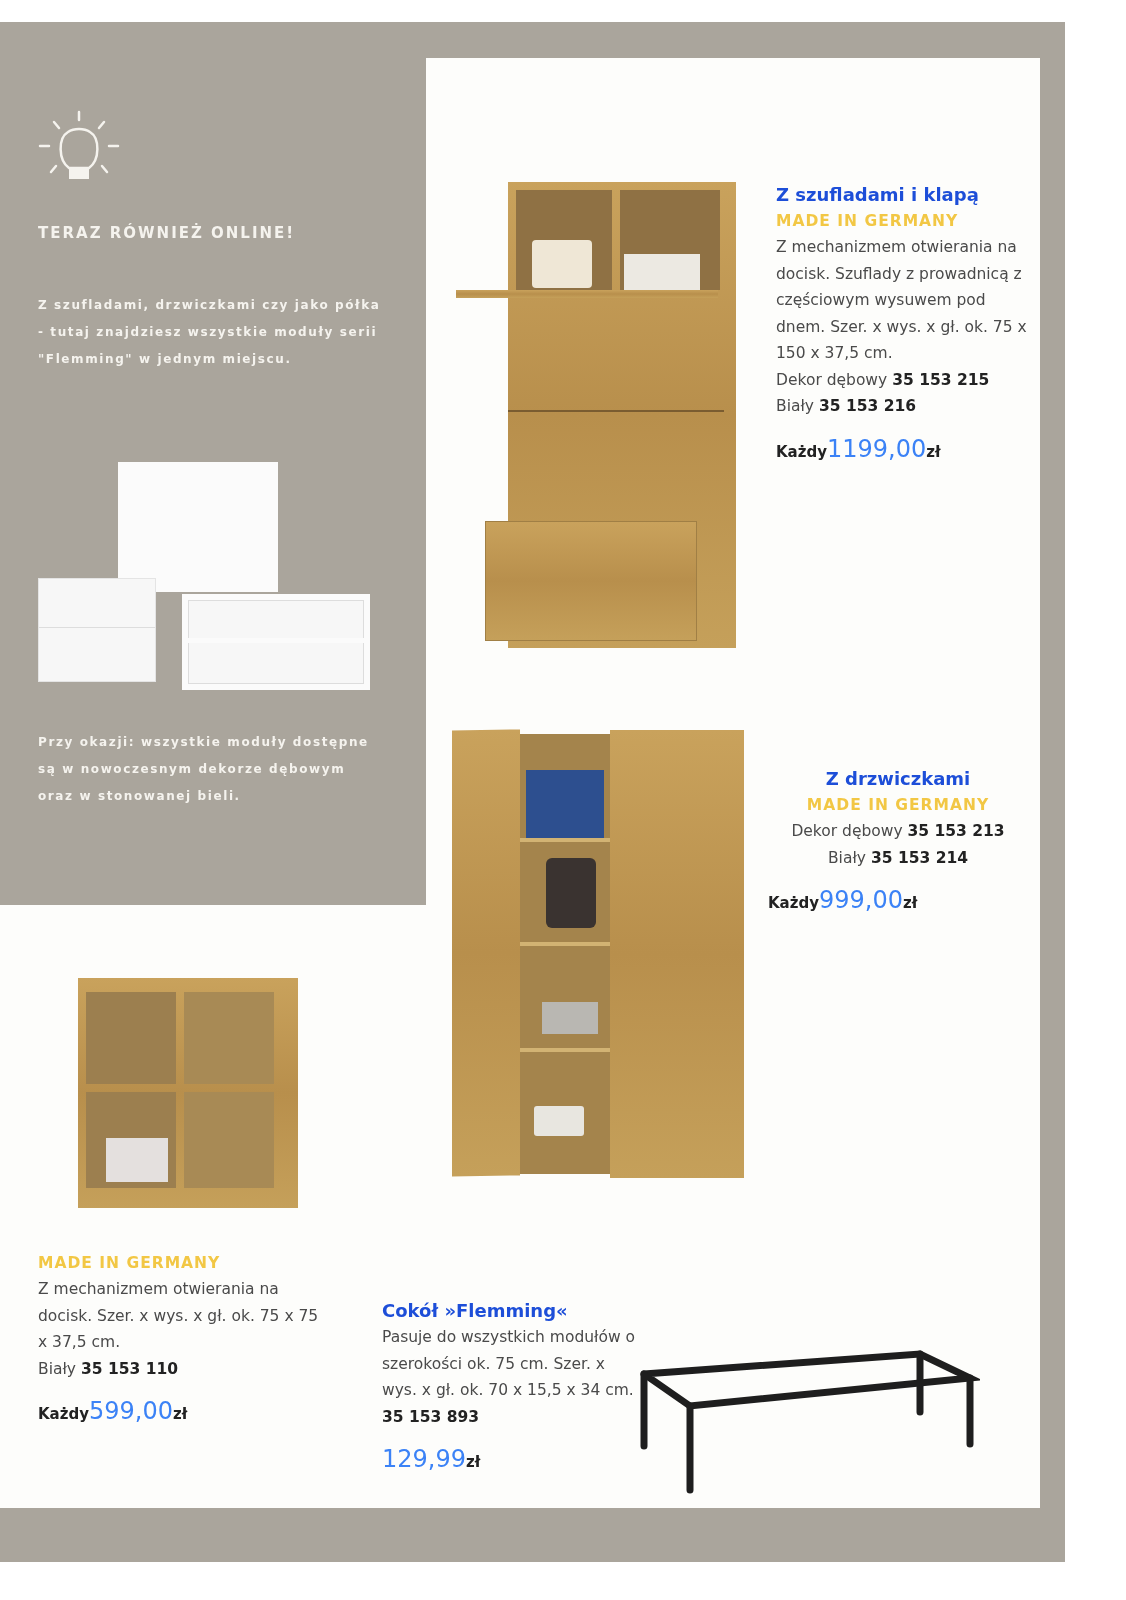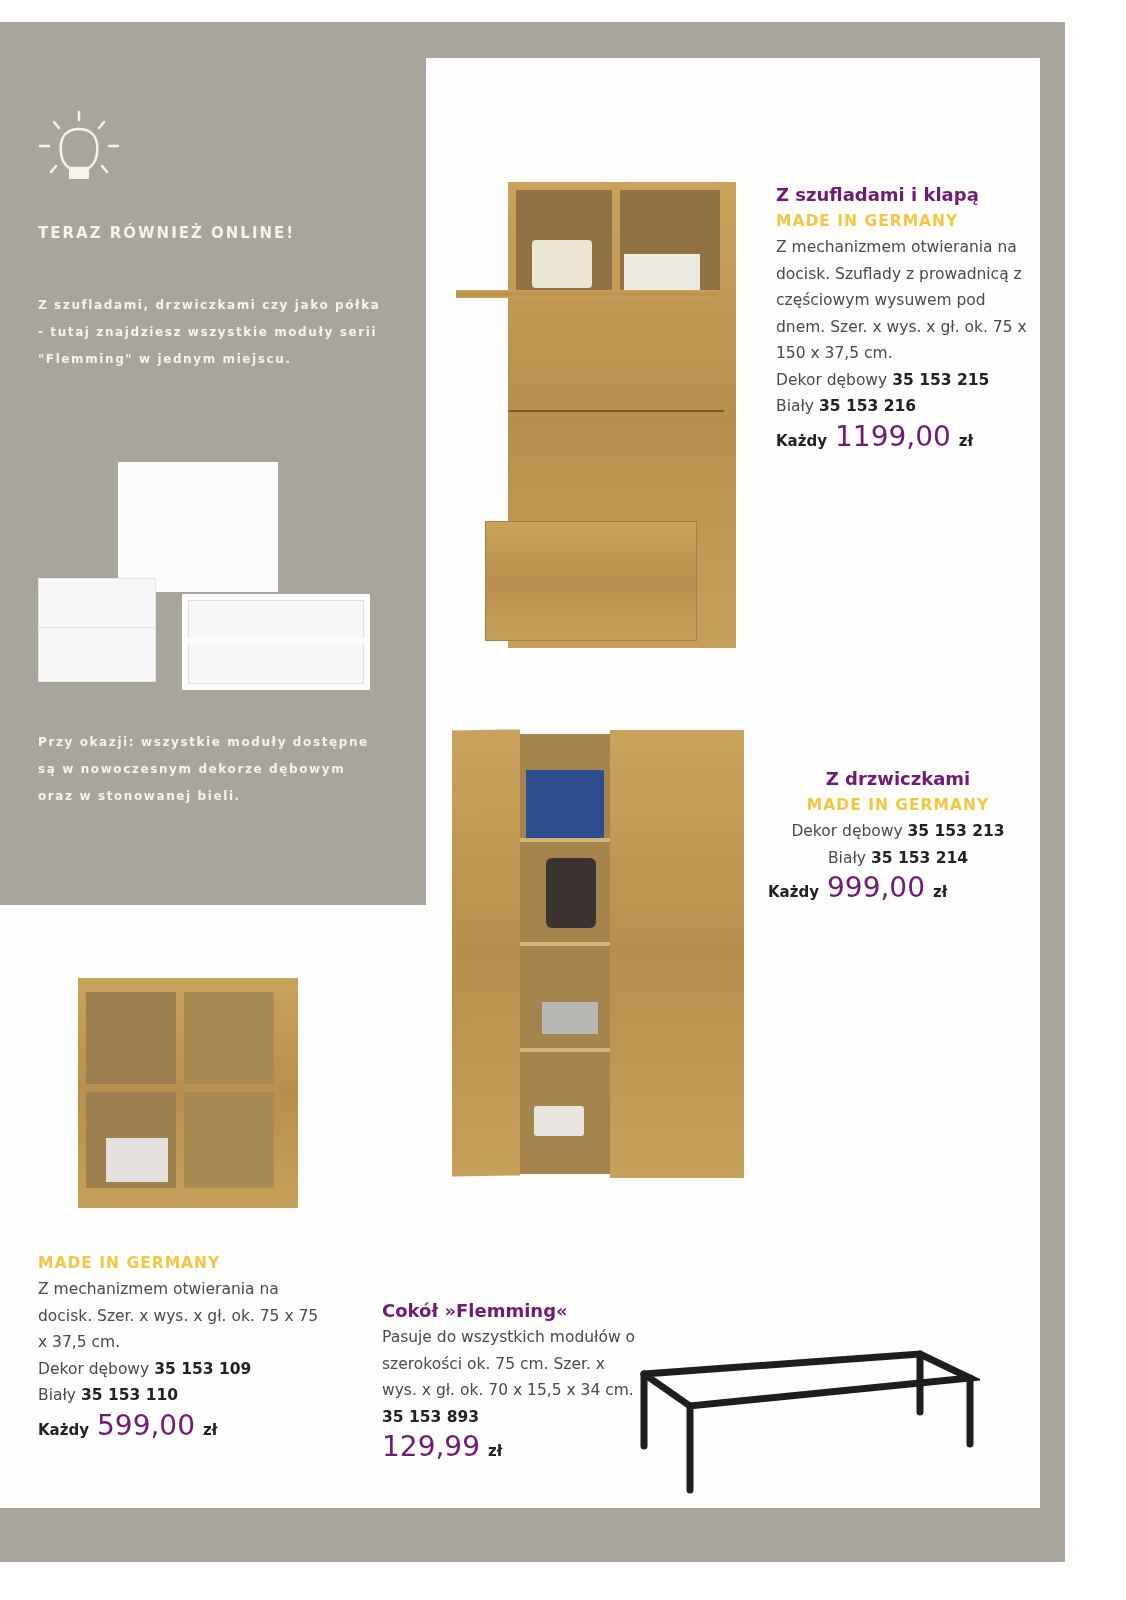--- a/index.html
+++ b/index.html
@@ -11,26 +11,26 @@
   .white-bottom { position: absolute; left: 0; top: 905px; width: 1040px; height: 603px; background: #fdfdfb; }
 
   .bulb { position: absolute; left: 36px; top: 108px; width: 86px; height: 86px; }
 
   .promo-title { position: absolute; left: 38px; top: 224px; font-size: 15px; font-weight: bold; letter-spacing: 2px; color: #f5f3ee; }
   .promo-text { position: absolute; left: 38px; width: 345px; font-size: 12px; line-height: 27px; letter-spacing: 1.6px; color: #f5f3ee; font-weight: bold; }
   .promo-text.p1 { top: 292px; }
   .promo-text.p2 { top: 729px; }
 
   .product-text { position: absolute; font-size: 15.5px; line-height: 26.5px; color: #4a4a4a; }
-  .product-text .title { font-size: 18px; font-weight: bold; color: #701a75; line-height: 26px; }
+  .product-text .title { font-size: 18px; font-weight: bold; color: #1d4ed8; line-height: 26px; }
   .product-text .made { font-size: 15.5px; font-weight: bold; color: #f2c744; letter-spacing: 1px; line-height: 26px; }
   .product-text .code { font-weight: bold; color: #222; }
-  .product-text .price-line { margin-top: 4px; display: flex; align-items: baseline; gap: 8px; }
+  .product-text .price-line { margin-top: 16px; display: flex; align-items: baseline; gap: 0; }
   .product-text .each { font-weight: bold; font-size: 15px; color: #222; }
-  .product-text .price { font-size: 28px; color: #701a75; }
+  .product-text .price { font-size: 24px; color: #3b82f6; }
   .product-text .curr { font-size: 15px; font-weight: bold; color: #222; }
 
   .p-flap { left: 776px; top: 182px; width: 260px; }
   .p-doors { left: 768px; top: 766px; width: 260px; text-align: center; }
   .p-glass { left: 38px; top: 1250px; width: 290px; }
   .p-plinth { left: 382px; top: 1298px; width: 260px; }
 
   .illus { position: absolute; }
   .oak { background: linear-gradient(180deg, #c9a25c 0%, #b88f4c 50%, #c5a05a 100%); }
 </style>
@@ -124,21 +124,20 @@
   <div style="position:absolute;left:8px;top:14px;width:90px;height:92px;background:#9c7f4f;"></div>
   <div style="position:absolute;left:106px;top:14px;width:90px;height:92px;background:#a88a55;"></div>
   <div style="position:absolute;left:8px;top:114px;width:90px;height:96px;background:#9c7f4f;"></div>
   <div style="position:absolute;left:106px;top:114px;width:90px;height:96px;background:#a88a55;"></div>
   <div style="position:absolute;left:28px;top:160px;width:62px;height:44px;background:#e4e0de;"></div>
 </div>
 
 <div class="product-text p-glass">
   <div class="made">MADE IN GERMANY</div>
   <div>Z mechanizmem otwierania na docisk. Szer. x wys. x gł. ok. 75 x 75 x 37,5 cm.</div>
-  <div><span>Dekor dębowy</span> <span class="code">35 153 109</span></div>
   <div><span>Biały</span> <span class="code">35 153 110</span></div>
   <div class="price-line">
     <span class="each">Każdy</span>
     <span class="price">599,00</span>
     <span class="curr">zł</span>
   </div>
 </div>
 
 <div class="product-text p-plinth">
   <div class="title">Cokół »Flemming«</div>

